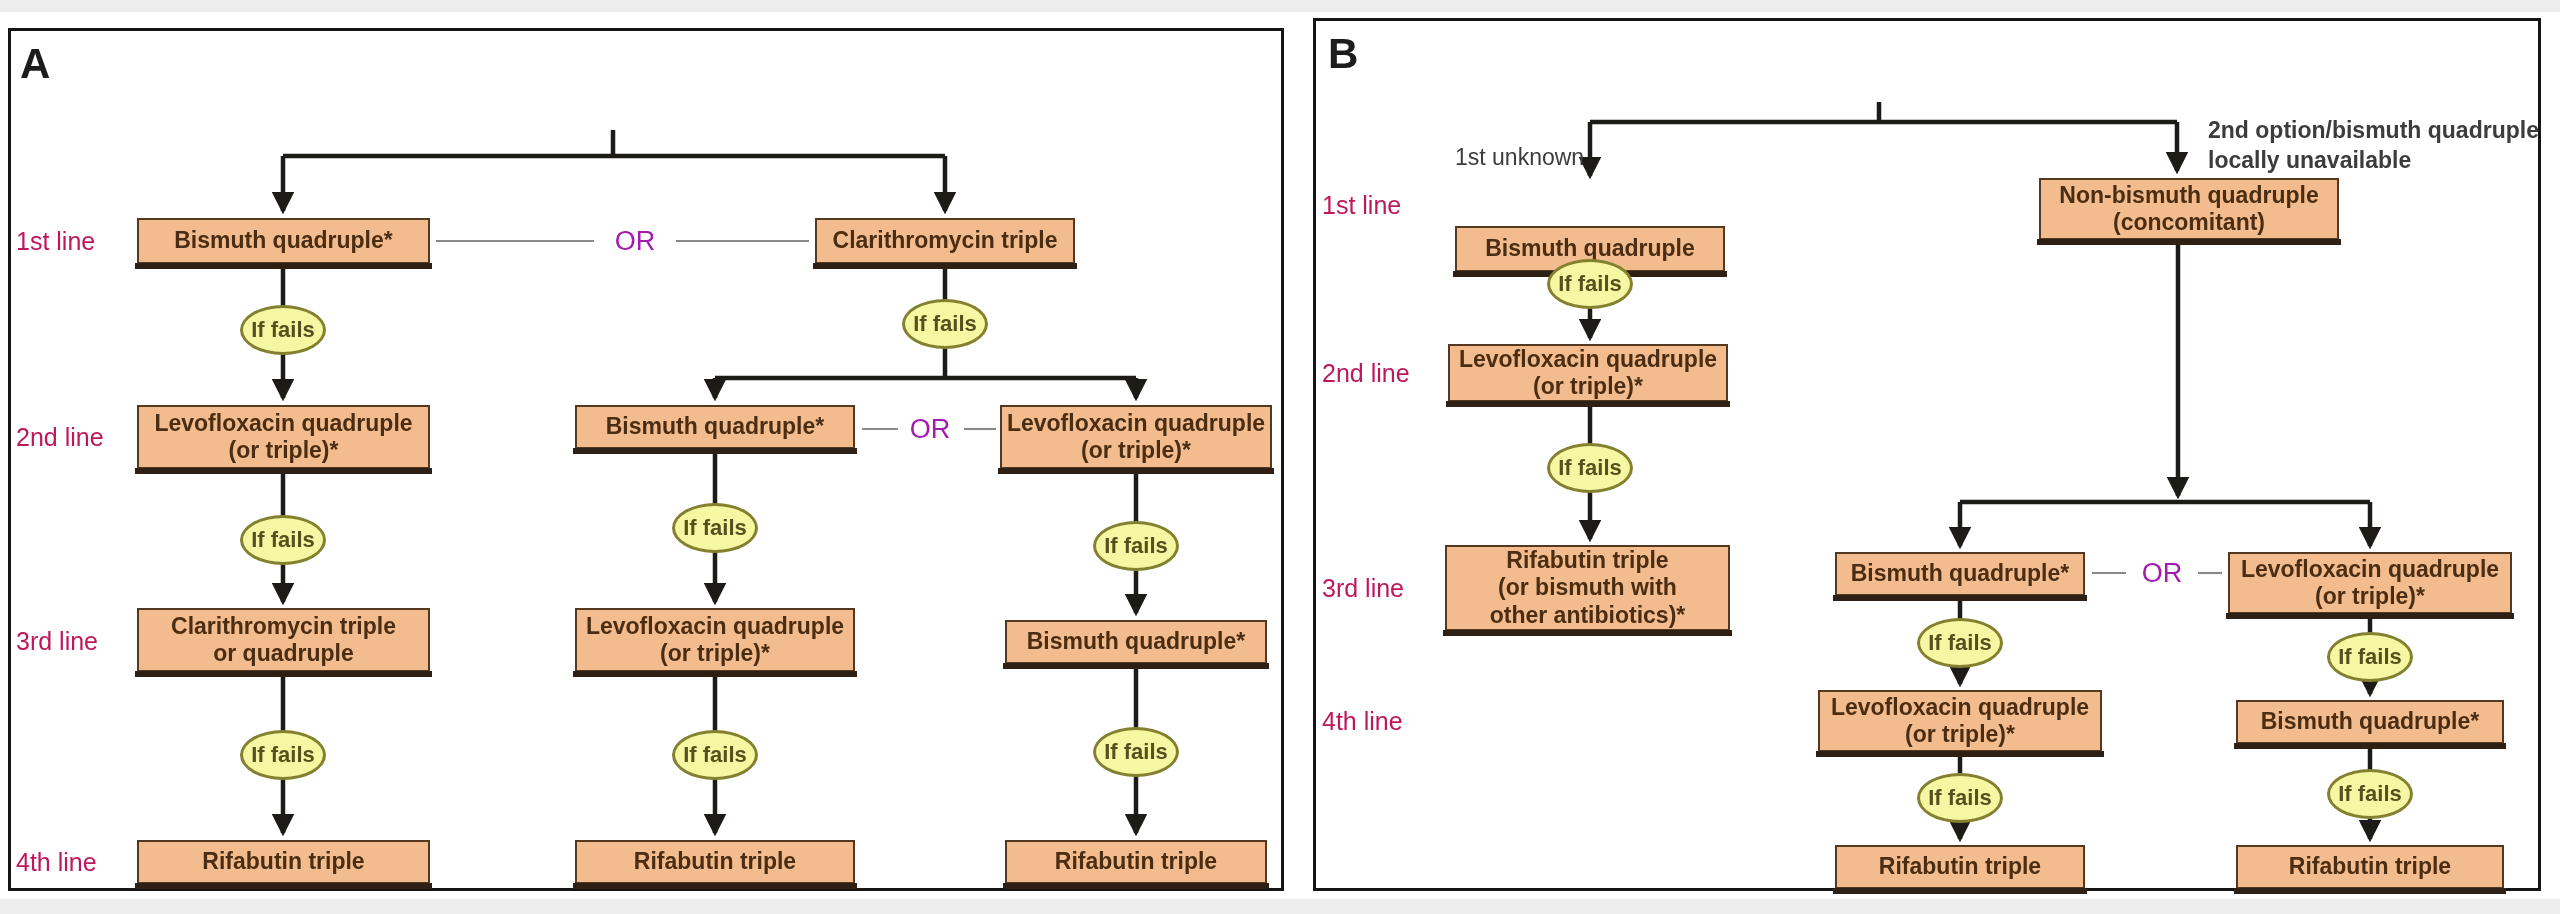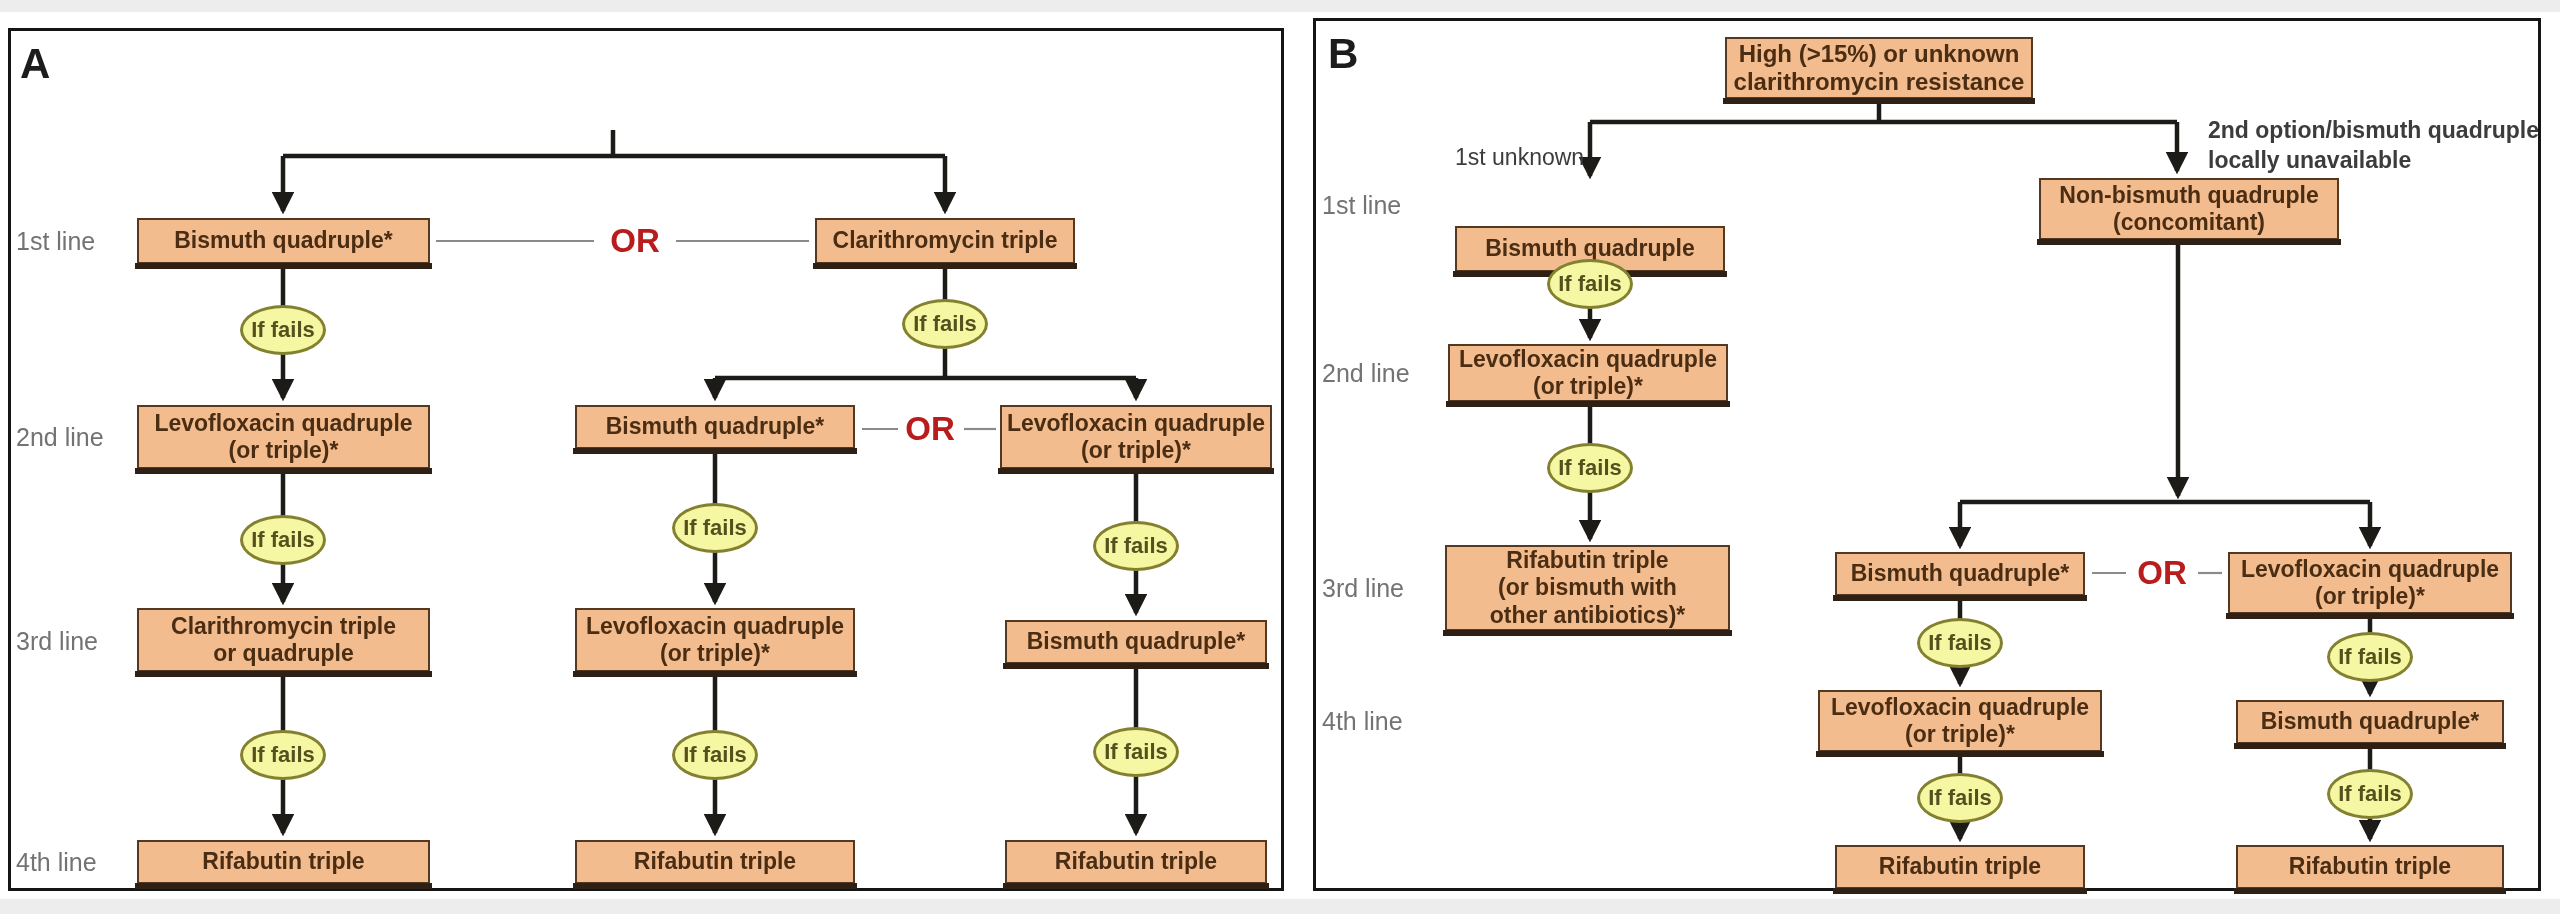--- a/index.html
+++ b/index.html
@@ -13,23 +13,23 @@
         display:flex;align-items:center;justify-content:center;text-align:center;
         font-weight:bold;font-size:23px;line-height:1.18;white-space:pre-line;
         z-index:2;box-sizing:border-box;}
   .node::after{content:"";position:absolute;left:-4px;right:-4px;bottom:-7px;height:6px;
         background:#2E2014;}
   .title-node{font-size:24px;}
   .iffails{position:absolute;width:86px;height:50px;transform:translate(-50%,-50%);
         background:#F5F7A2;border:3px solid #83802F;border-radius:50%;
         display:flex;align-items:center;justify-content:center;
         font-size:22px;font-weight:bold;color:#55501E;z-index:3;box-sizing:border-box;}
-  .linelabel{position:absolute;transform:translateY(-50%);font-size:25px;color:#737373;z-index:2;}
-  .or-label{position:absolute;transform:translate(-50%,-50%);font-size:33px;font-weight:700;
-        color:#b91c1c;z-index:2;}
+  .linelabel{position:absolute;transform:translateY(-50%);font-size:25px;color:#be185d;z-index:2;}
+  .or-label{position:absolute;transform:translate(-50%,-50%);font-size:27px;font-weight:400;
+        color:#a21caf;z-index:2;}
   .side-note{position:absolute;font-size:23px;color:#3C3C3C;line-height:1.3;
         white-space:pre-line;z-index:2;}
 </style>
 </head>
 <body>
 
 <div id="stage">
 
   <div class="edge-strip" style="top:0;height:12px;"></div>
   <div class="edge-strip" style="top:899px;height:15px;"></div>
@@ -123,22 +123,20 @@
   <div class="iffails" style="left:283px;top:755px;">If fails</div>
   <div class="iffails" style="left:715px;top:755px;">If fails</div>
   <div class="iffails" style="left:1136px;top:752px;">If fails</div>
 
   <div class="node" style="left:137px;top:840px;width:293px;height:44px;">Rifabutin triple</div>
   <div class="node" style="left:575px;top:840px;width:280px;height:44px;">Rifabutin triple</div>
   <div class="node" style="left:1005px;top:840px;width:262px;height:44px;">Rifabutin triple</div>
 
   <div class="panel-letter" style="left:1328px;top:30px;">B</div>
 
-  <div class="node title-node" style="left:1725px;top:37px;width:308px;height:62px;">High (&gt;15%) or unknown
-clarithromycin resistance</div>
 
   <div class="side-note" style="left:1455px;top:143px;">1st unknown</div>
   <div class="side-note" style="left:2208px;top:116px;font-weight:bold;">2nd option/bismuth quadruple
 locally unavailable</div>
 
   <div class="linelabel" style="left:1322px;top:205px;">1st line</div>
   <div class="linelabel" style="left:1322px;top:373px;">2nd line</div>
   <div class="linelabel" style="left:1322px;top:588px;">3rd line</div>
   <div class="linelabel" style="left:1322px;top:721px;">4th line</div>
 

